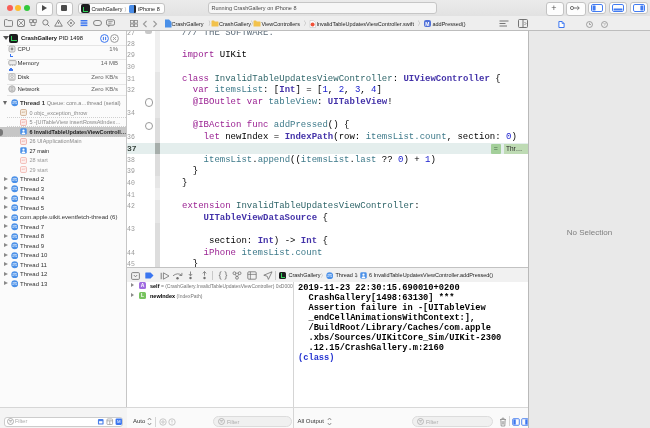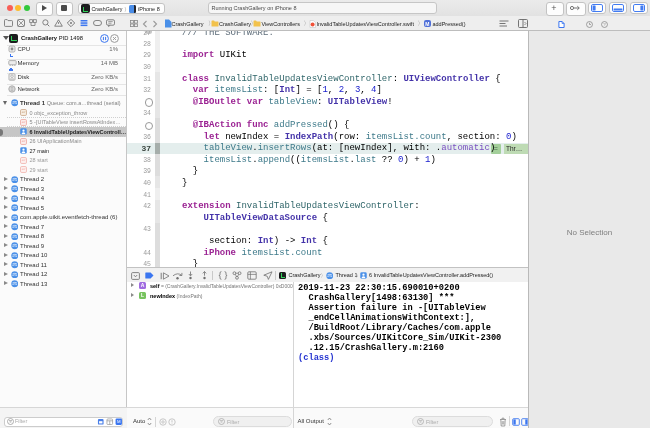--- a/index.html
+++ b/index.html
@@ -1,27 +1,27 @@
 <!DOCTYPE html>
 <html><head><meta charset="utf-8"><style>
 html,body{margin:0;padding:0}
 #win{position:relative;width:650px;height:428px;background:#fff;overflow:hidden;
   font-family:"Liberation Sans",sans-serif;-webkit-font-smoothing:antialiased}
 .a{position:absolute}
 .mono{font-family:"Liberation Mono",monospace}
 
 .cl{position:absolute;left:55px;font:9px/11.6px "Liberation Mono",monospace;white-space:pre;color:#000;letter-spacing:0}
-.k{color:#9b2393;font-weight:bold}
+.k{color:#9b2393;font-weight:normal}
 .t{color:#4433a9;font-weight:bold}
 .c{color:#3e7a8a}
 .c2{color:#2f6569}
 .n{color:#1c21ce}
 .doc{color:#5d6c79}
 .pur{color:#7a4fc0}
-.ln{position:absolute;width:24px;text-align:right;font:6.5px/11.6px "Liberation Mono",monospace;color:#9a9a9a}
+.ln{position:absolute;width:24px;font:6.5px/11.6px "Liberation Mono",monospace;color:#9a9a9a}
 svg{display:block}
 </style></head>
 <body>
 <div id="win">
 
 <div class="a" style="left:0;top:0;width:650px;height:16px;background:linear-gradient(#ebebeb,#e2e2e2)"></div>
 
 <div class="a" style="left:6.6px;top:5px;width:6px;height:6px;border-radius:50%;background:#f95f57"></div>
 <div class="a" style="left:15.2px;top:5px;width:6px;height:6px;border-radius:50%;background:#fdbc2e"></div>
 <div class="a" style="left:24.3px;top:5px;width:6px;height:6px;border-radius:50%;background:#32c83c"></div>
@@ -389,21 +389,20 @@
 <div class="ln" style="left:0;top:228.1px">45</div>
 <div class="a" style="left:17.8px;top:67.3px;width:8.4px;height:8.4px;border:1px solid #9a9a9a;border-radius:50%;box-sizing:border-box;background:#fff"></div>
 <div class="a" style="left:17.8px;top:90.5px;width:8.4px;height:8.4px;border:1px solid #9a9a9a;border-radius:50%;box-sizing:border-box;background:#fff"></div>
 <div class="cl" style="top:-2.9px"><span class="doc">/// THE SOFTWARE.</span></div>
 <div class="cl" style="top:19.3px"><span class="k">import</span> UIKit</div>
 <div class="cl" style="top:42.5px"><span class="k">class</span> <span class="c2">InvalidTableUpdatesViewController</span>: <span class="t">UIViewController</span> {</div>
 <div class="cl" style="top:54.1px">  <span class="k">var</span> <span class="c">itemsList</span>: [<span class="t">Int</span>] = [<span class="n">1</span>, <span class="n">2</span>, <span class="n">3</span>, <span class="n">4</span>]</div>
 <div class="cl" style="top:65.7px">  <span class="k">@IBOutlet</span> <span class="k">var</span> <span class="c">tableView</span>: <span class="t">UITableView</span>!</div>
 <div class="cl" style="top:88.9px">  <span class="k">@IBAction</span> <span class="k">func</span> <span class="c">addPressed</span>() {</div>
 <div class="cl" style="top:100.5px">    <span class="k">let</span> newIndex = <span class="t">IndexPath</span>(row: <span class="c">itemsList.count</span>, section: <span class="n">0</span>)</div>
-<div class="cl" style="top:112.1px">    <span class="c">tableView</span>.<span class="c">insertRows</span>(at: [newIndex], with: .<span class="pur">automatic</span>)</div>
 <div class="cl" style="top:123.7px">    <span class="c">itemsList</span>.<span class="c">append</span>((<span class="c">itemsList</span>.<span class="c">last</span> ?? <span class="n">0</span>) + <span class="n">1</span>)</div>
 <div class="cl" style="top:135.3px">  }</div>
 <div class="cl" style="top:146.9px">}</div>
 <div class="cl" style="top:170.1px"><span class="k">extension</span> <span class="c2">InvalidTableUpdatesViewController</span>:</div>
 <div class="cl" style="top:181.7px">    <span class="t">UITableViewDataSource</span> {</div>
 <div class="cl" style="top:204.9px">     section: <span class="t">Int</span>) -&gt; <span class="t">Int</span> {</div>
 <div class="cl" style="top:216.5px">    <span class="k">iPhone</span> <span class="c">itemsList.count</span></div>
 <div class="cl" style="top:228.1px">  }</div>
     </div>
 

